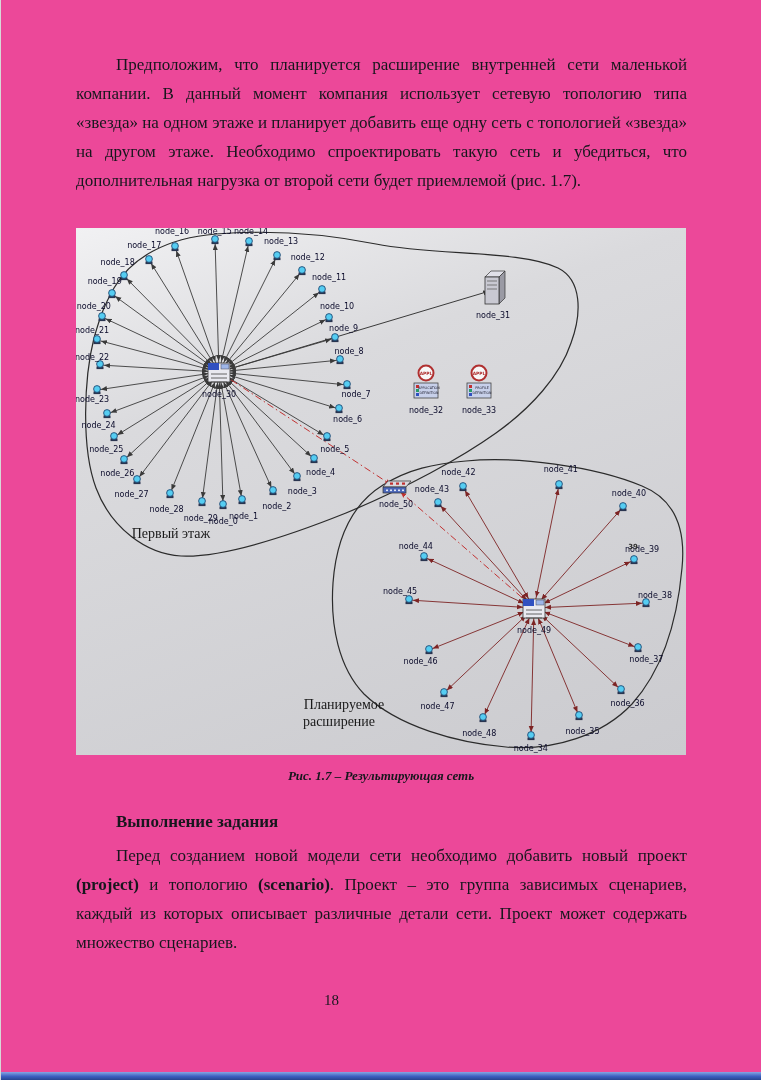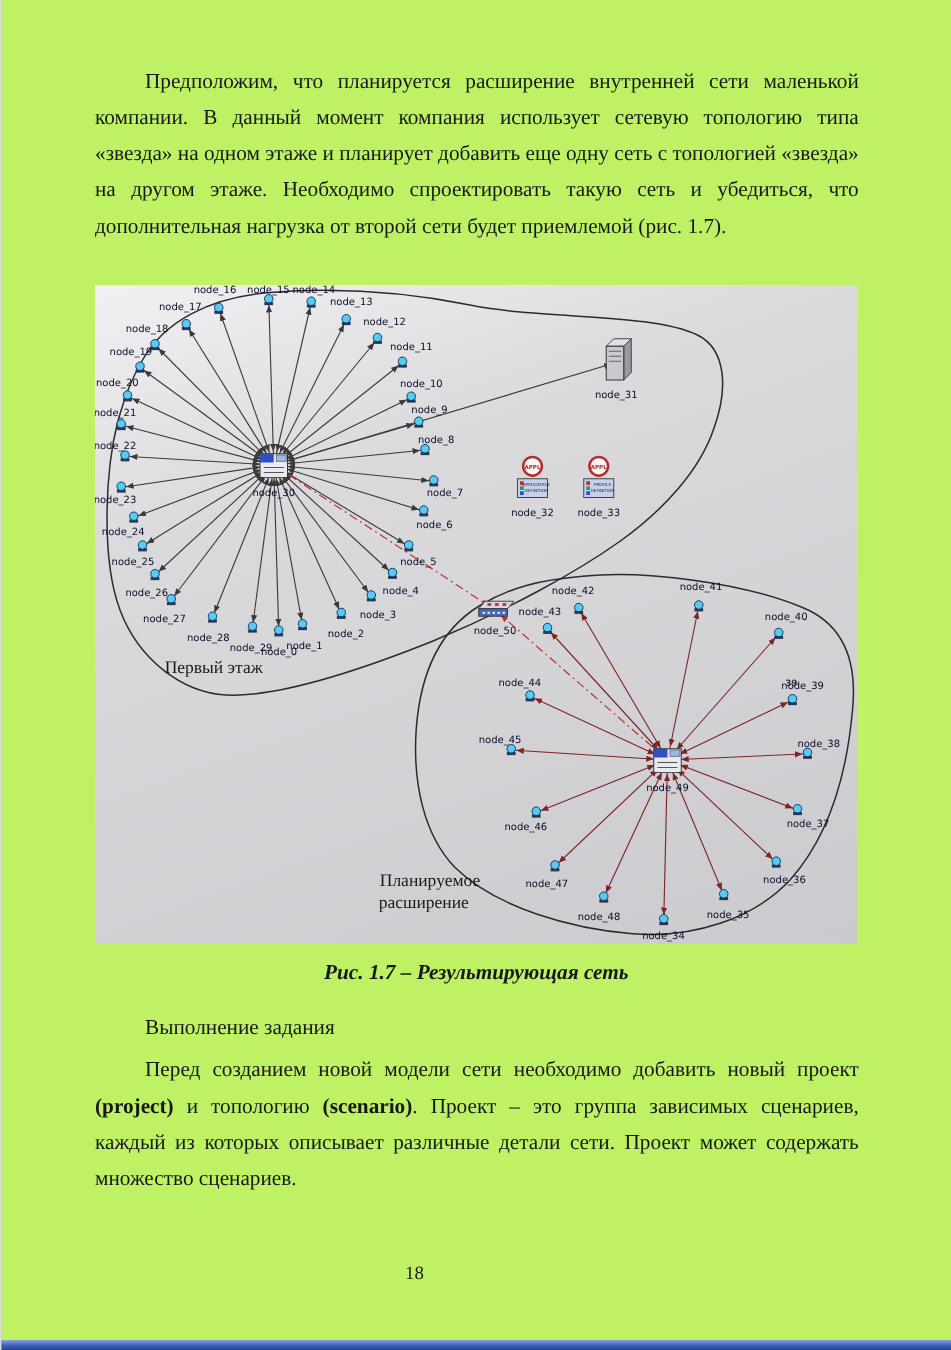--- a/index.html
+++ b/index.html
@@ -1,44 +1,44 @@
 <!DOCTYPE html>
 <html><head>
 <meta charset="utf-8">
 <style>
   * { margin:0; padding:0; box-sizing:border-box; }
   html,body { background:#ffffff; }
   .page {
     position:relative; width:761px; height:1080px; margin:0 auto;
-    background:#bef264; overflow:hidden;
+    background:#ec4899; overflow:hidden;
     font-family:"Liberation Serif", serif; color:#17171d;
     border-left:1px solid #d8d8d8;
   }
   .body-text {
     font-size:17px; line-height:29px; text-align:justify; text-indent:40px;
     color:#17171d;
   }
   .para1 { position:absolute; top:50px; left:75px; width:611px; }
   .para2 { position:absolute; top:841px; left:75px; width:611px; }
   .figure-box {
     position:absolute; top:228px; left:75px; width:610px; height:527px;
     background:linear-gradient(160deg, #f1f1f3 0%, #dadadd 30%, #cbcbcf 100%);
   }
   .figure-box svg { display:block; }
   .caption {
     position:absolute; top:768px; left:75px; width:610px; text-align:center;
-    font-weight:bold; font-style:italic; font-size:17px; color:#17171d;
+    font-weight:bold; font-style:italic; font-size:13px; color:#17171d;
   }
   .section-heading {
     position:absolute; top:812px; left:115px;
-    font-size:17px; font-weight:400; color:#17171d;
+    font-size:17px; font-weight:700; color:#17171d;
   }
   .page-number {
     position:absolute; top:992px; left:0; width:661px; text-align:center;
-    font-size:15px; color:#17171d;margin-top:19px;
+    font-size:15px; color:#17171d;
   }
   .footer-bar {
     position:absolute; left:0; bottom:0; width:100%; height:8px;
     background:linear-gradient(180deg,#86a6e2 0%, #3b5fc0 55%, #27448f 100%);
   }
   strong { font-weight:700;font-family:Liberation Serif, serif; }
 </style>
 </head>
 <body>
 

